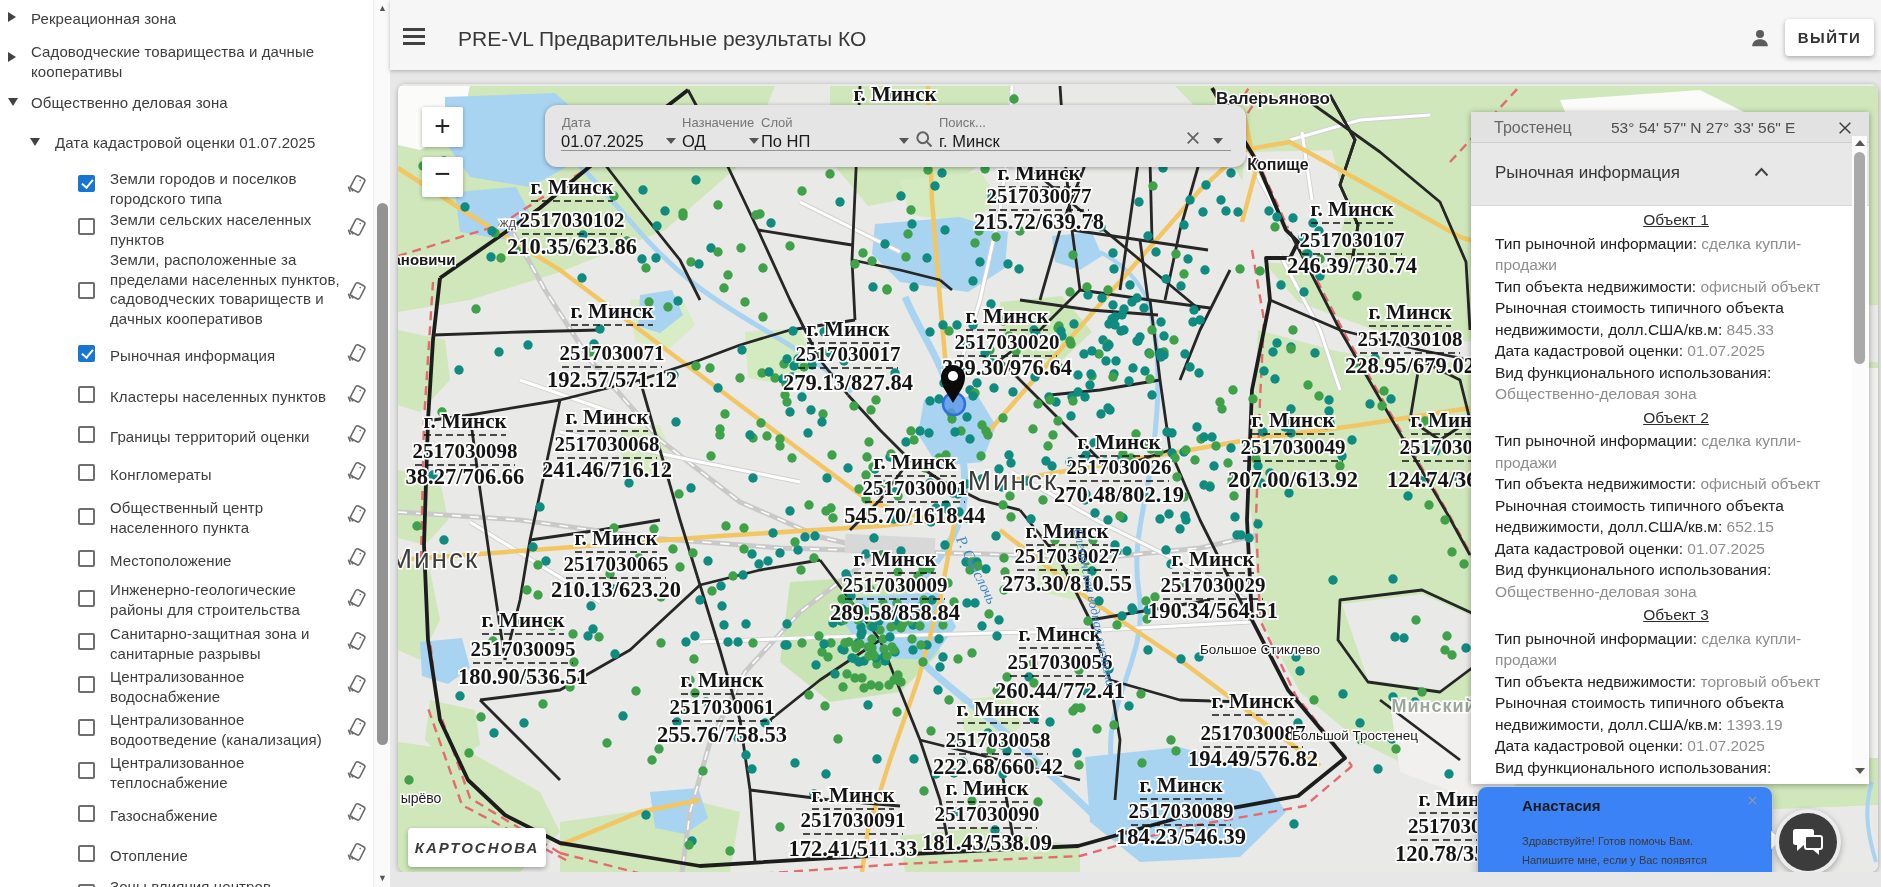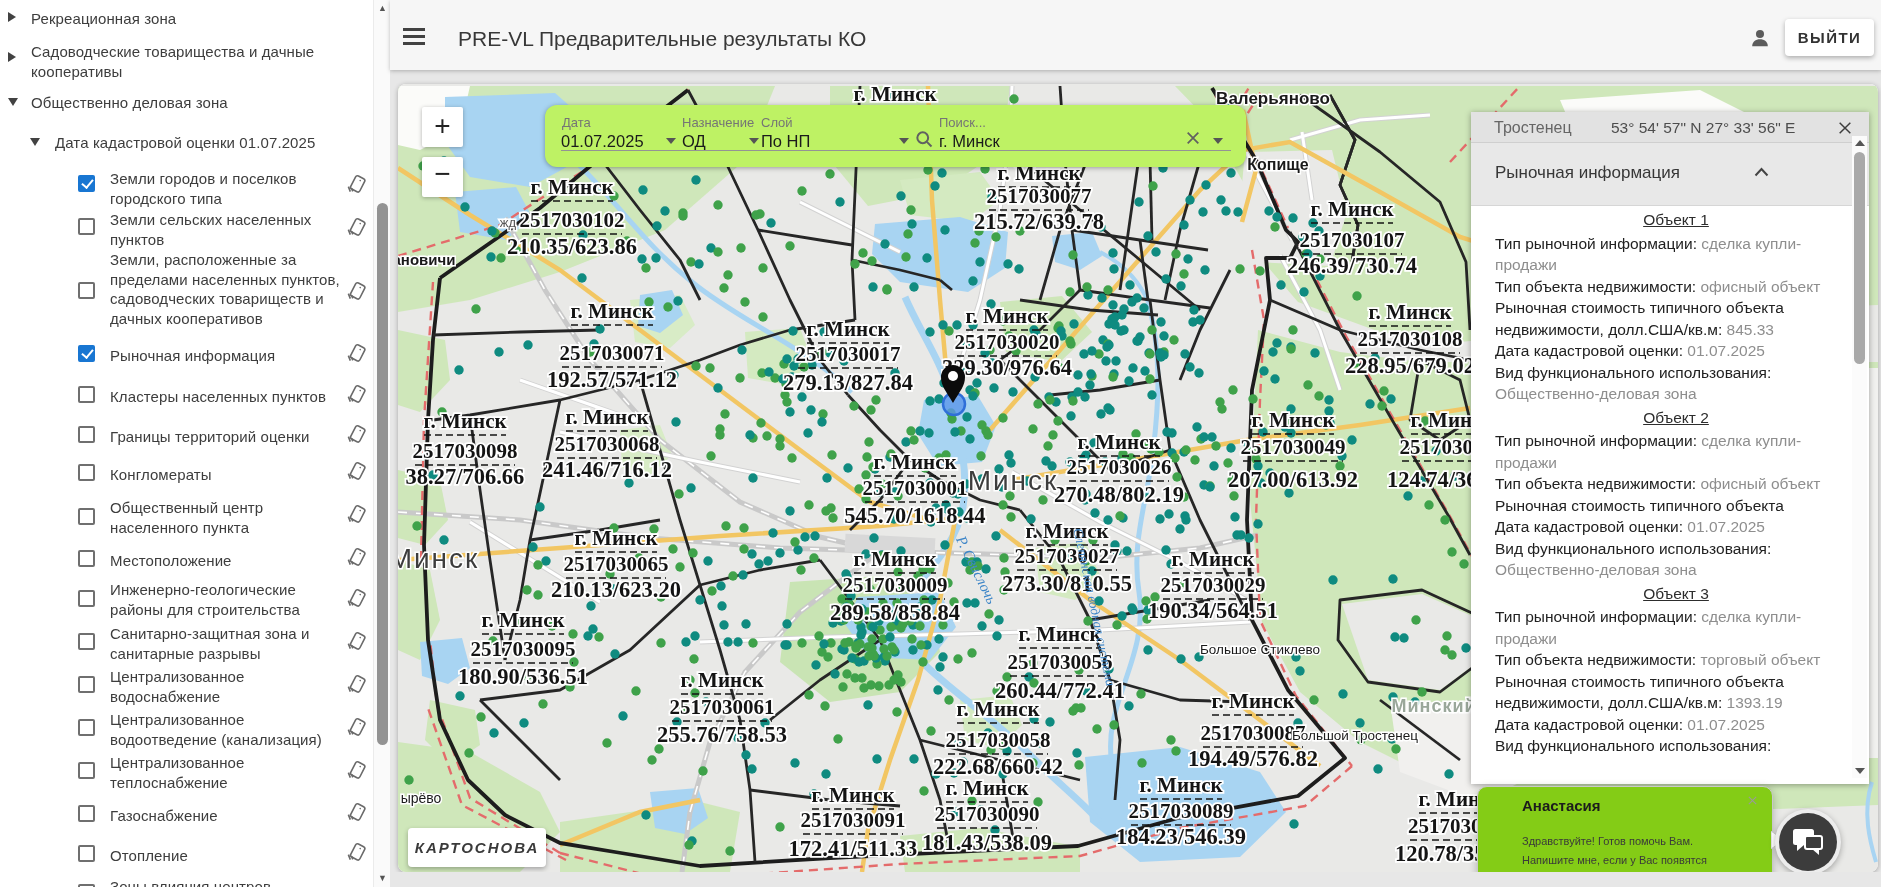--- a/index.html
+++ b/index.html
@@ -20,38 +20,38 @@
 
 .topbar{position:absolute;left:390px;top:0;width:1491px;height:70px;background:#f6f6f6;box-shadow:0 1px 4px rgba(0,0,0,.25);}
 .burger{position:absolute;left:13px;top:28px;width:22px;height:16px;}
 .burger div{height:2.5px;background:#424242;margin-bottom:4.5px;}
 .appttl{position:absolute;left:68px;top:27px;font-size:21px;color:#383838;}
 .personic{position:absolute;right:110px;top:27px;width:22px;height:22px;}
 .exitbtn{position:absolute;right:7px;top:19px;width:89px;height:37px;background:#fff;border-radius:4px;box-shadow:0 2px 5px rgba(0,0,0,.3);font-size:15px;font-weight:bold;color:#333;text-align:center;line-height:37px;letter-spacing:1.5px;}
 
 .mapcard{position:absolute;left:398px;top:84px;width:1480px;height:788px;background:#fff;border-radius:8px;box-shadow:0 1px 5px rgba(0,0,0,.3);overflow:hidden;}
 .zbtn{position:absolute;width:41px;height:40px;background:#fff;box-shadow:0 1px 4px rgba(0,0,0,.3);border-radius:2px;font-size:28px;color:#222;text-align:center;line-height:38px;font-weight:400;}
-.fbar{position:absolute;left:147px;top:21px;width:701px;height:62px;background:#bef264;border-radius:12px;box-shadow:0 1px 5px rgba(0,0,0,.35);}
+.fbar{position:absolute;left:147px;top:21px;width:701px;height:62px;background:#e5e5e5;border-radius:12px;box-shadow:0 1px 5px rgba(0,0,0,.35);}
 .flabel{position:absolute;top:10px;font-size:13px;color:#757575;}
 .fval{position:absolute;top:27px;font-size:16.5px;color:#1b1b1b;}
 .darr{position:absolute;width:0;height:0;border-left:5.5px solid transparent;border-right:5.5px solid transparent;border-top:6px solid #555;}
 .funder{position:absolute;left:16px;top:44.5px;width:670px;height:1px;background:#949494;}
 .kartbtn{position:absolute;left:10px;bottom:5px;width:138px;height:39px;background:#fff;border-radius:4px;box-shadow:0 2px 5px rgba(0,0,0,.3);font-size:15px;font-weight:bold;color:#3a3a3a;text-align:center;line-height:39px;letter-spacing:2px;font-style:italic;}
 
 .rpanel{position:absolute;left:1471px;top:112px;width:398px;height:672px;background:#fff;box-shadow:0 1px 6px rgba(0,0,0,.35);}
 .rphead{position:absolute;left:0;top:0;width:100%;height:31px;background:#e2e2e2;border-bottom:1px solid #cfcfcf;}
 .rpsec{position:absolute;left:0;top:31px;width:100%;height:63px;background:#e8e8e8;border-bottom:1px solid #d6d6d6;}
 .rpbody{position:absolute;left:0;top:94px;width:100%;height:578px;background:#fff;overflow:hidden;font-size:15.5px;line-height:21.5px;color:#2d2d2d;}
 .rpbody b{font-weight:normal;color:#212121;}
 .gv{color:#8e8e8e;}
 .objh{text-align:center;text-decoration:underline;margin-top:2px;}
 .rp-scroll{position:absolute;right:2px;top:24px;width:15px;height:642px;background:#fbfbfb;}
 .rp-thumb{position:absolute;left:2px;top:16px;width:11px;height:212px;border-radius:6px;background:#a9a9a9;}
 
-.chatbub{position:absolute;left:1477px;top:786px;width:296px;height:97px;background:#84cc16;border:1px solid #c9c9c9;border-radius:10px;box-shadow:0 2px 8px rgba(0,0,0,.25);}
+.chatbub{position:absolute;left:1477px;top:786px;width:296px;height:97px;background:#3b82f6;border:1px solid #c9c9c9;border-radius:10px;box-shadow:0 2px 8px rgba(0,0,0,.25);}
 .chatcirc{position:absolute;left:1775px;top:809px;width:66px;height:66px;border-radius:50%;background:#ececec;box-shadow:0 2px 6px rgba(0,0,0,.3);}
 .chatcirc .inner{position:absolute;left:4px;top:4px;width:58px;height:58px;border-radius:50%;background:#3c3c3c;}
 .botstrip{position:absolute;left:390px;top:872px;width:1491px;height:15px;background:#e7e7e7;}
 </style></head><body>
 <div class="page">
 <svg width="0" height="0" style="position:absolute">
       <defs>
 <g id="shk" stroke="#6a6a6a" fill="none" stroke-width="1.6">
 <rect x="8.6" y="3.6" width="10.2" height="14.6" rx="2.2" transform="rotate(27 13.7 10.9)"></rect>
 <circle cx="16.2" cy="7.6" r="0.8" fill="#6a6a6a" stroke="none"></circle>
@@ -1336,20 +1336,21 @@
    <div><b>недвижимости, долл.США/кв.м:</b> <span class="gv">845.33</span></div>
    <div><b>Дата кадастровой оценки:</b> <span class="gv">01.07.2025</span></div>
    <div><b>Вид функционального использования:</b></div>
    <div><span class="gv">Общественно-деловая зона</span></div>
    <div class="objh">Объект 2</div>
    <div style="height:2px"></div>
    <div><b>Тип рыночной информации:</b> <span class="gv">сделка купли-</span></div>
    <div><span class="gv">продажи</span></div>
    <div><b>Тип объекта недвижимости:</b> <span class="gv">офисный объект</span></div>
    <div><b>Рыночная стоимость типичного объекта</b></div>
+   <div><b>недвижимости, долл.США/кв.м:</b> <span class="gv">652.15</span></div>
    <div><b>Дата кадастровой оценки:</b> <span class="gv">01.07.2025</span></div>
    <div><b>Вид функционального использования:</b></div>
    <div><span class="gv">Общественно-деловая зона</span></div>
    <div class="objh">Объект 3</div>
    <div style="height:2px"></div>
    <div><b>Тип рыночной информации:</b> <span class="gv">сделка купли-</span></div>
    <div><span class="gv">продажи</span></div>
    <div><b>Тип объекта недвижимости:</b> <span class="gv">торговый объект</span></div>
    <div><b>Рыночная стоимость типичного объекта</b></div>
    <div><b>недвижимости, долл.США/кв.м:</b> <span class="gv">1393.19</span></div>

